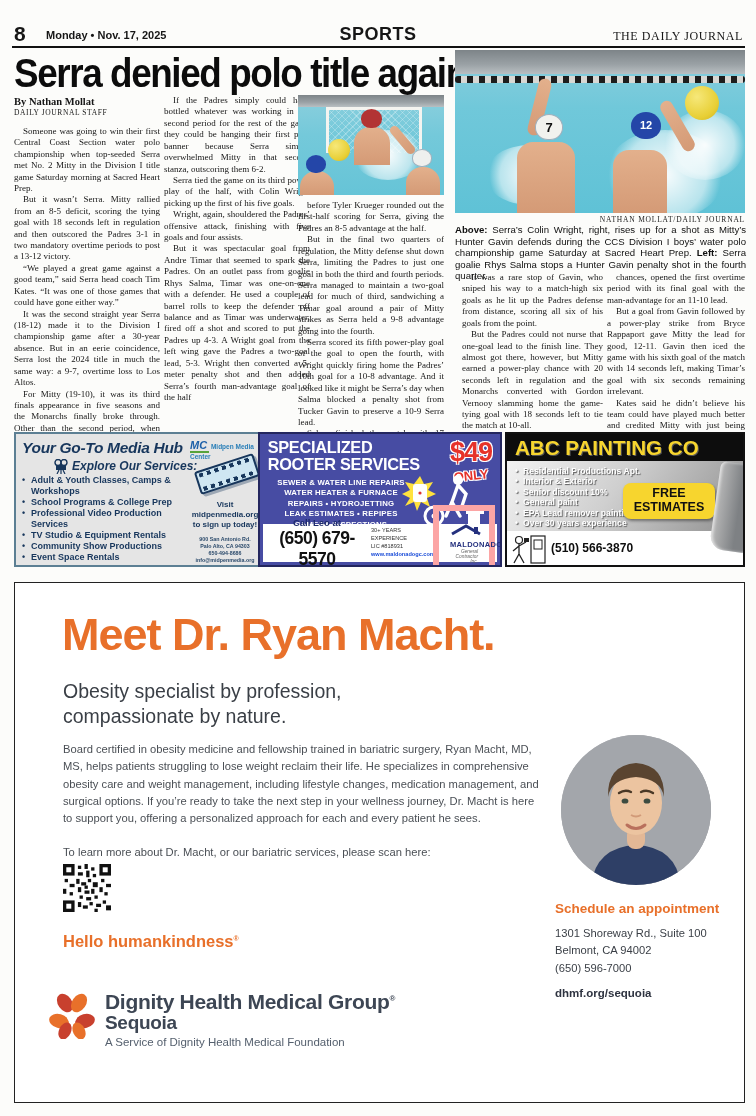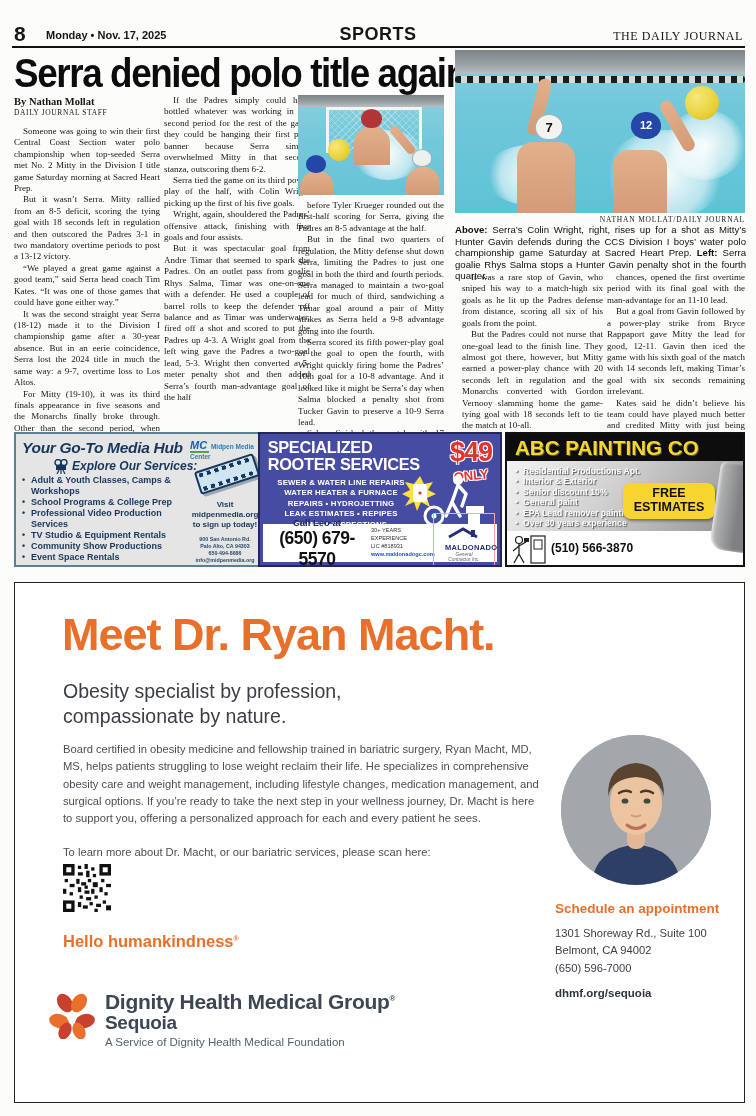--- a/index.html
+++ b/index.html
@@ -104,21 +104,21 @@
   .rt-services { width:150px; margin:4px 0 0 6px; text-align:center; font-weight:bold;
                  font-size:7.8px; line-height:1.35; letter-spacing:.2px; }
   .rt-art { position:absolute; right:4px; top:38px; }
   .rt-bottom { position:absolute; left:3px; right:3px; bottom:3px; height:38px; background:#fff;
                color:#1d2a6b; display:flex; align-items:center; }
   .rt-call { width:112px; text-align:center; }
   .rt-callleo { font-weight:bold; font-size:9.5px; }
   .rt-phone { font-weight:bold; font-size:17.5px; color:#111; letter-spacing:-.5px; }
   .rt-exp { width:62px; font-size:5.6px; line-height:1.4; color:#333; }
   .rt-exp .url { color:#1d4ed8; font-weight:bold; }
-  .rt-logo { width:62px; text-align:center; border:1px solid #fca5a5; padding:11px; margin-right:2px; }
+  .rt-logo { width:62px; text-align:right; border:6px solid #fca5a5; padding:11px; margin-right:2px; }
   .rt-logo .nm { font-weight:bold; font-size:7.5px; color:#24307e; letter-spacing:.3px; }
   .rt-logo .sub { font-size:4.8px; font-style:italic; color:#666; }
 
   
   .ad-abc { left:505px; width:240px; background:#fff; border:2px solid #111;
             font-family:"Liberation Sans",sans-serif; }
   .abc-band { height:27px; background:#0d0d0d; display:flex; align-items:center; padding-left:8px; }
   .abc-title { color:#f7d52e; font-weight:bold; font-size:21px; letter-spacing:0;
                transform:scaleX(.98); transform-origin:left; text-shadow:1px 1px 0 #555; }
   .abc-mid { position:relative; height:70px; background:linear-gradient(125deg,#f2f2f2 0%,#cfcfcf 45%,#8f8f8f 100%); }

